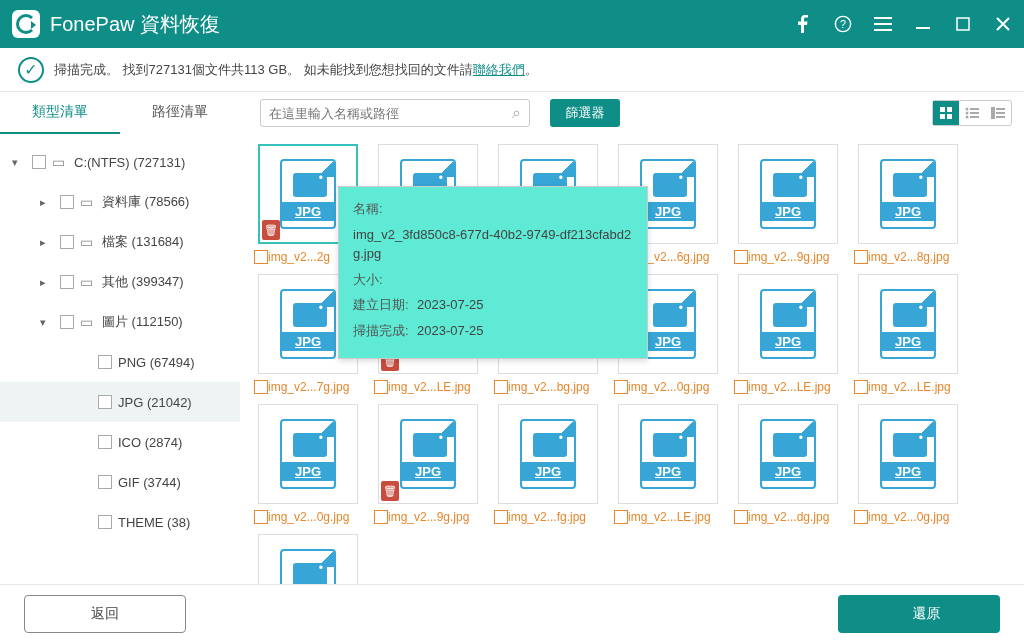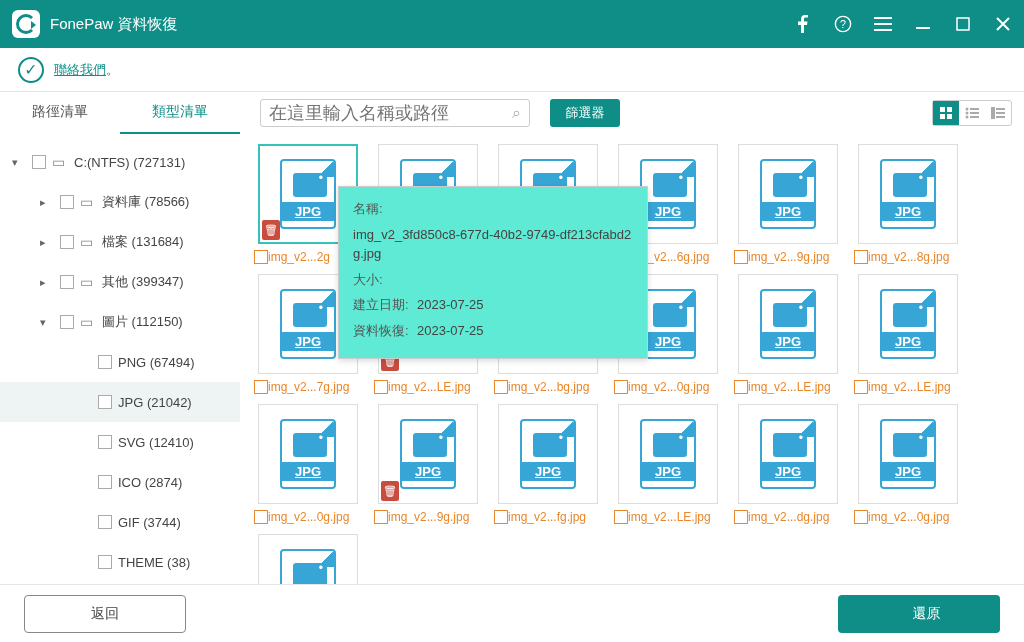--- a/index.html
+++ b/index.html
@@ -2,36 +2,36 @@
 <html><head>
 <meta charset="utf-8">
 <style>
 * { margin: 0; padding: 0; box-sizing: border-box; font-family: "Microsoft YaHei", Arial, sans-serif; }
 body { width: 1024px; height: 642px; background: #fff; overflow: hidden; }
 
 .titlebar { height: 48px; background: #0e8e87; display: flex; align-items: center; padding: 0 12px; color: #fff; }
 .logo { width: 28px; height: 28px; background: #fff; border-radius: 6px; display: flex; align-items: center; justify-content: center; color: #0e8e87; font-weight: bold; font-size: 20px; margin-right: 10px; position: relative; }
 .logo::before { content: ""; width: 14px; height: 14px; border: 3px solid #0e8e87; border-right-color: transparent; border-radius: 50%; position: absolute; }
 .logo::after { content: ""; position: absolute; right: 4px; top: 11px; border-left: 5px solid #0e8e87; border-top: 4px solid transparent; border-bottom: 4px solid transparent; }
-.title { font-size: 15px; }
+.title { font-size: 20px; }
 .title-spacer { flex: 1; }
 .title-icons { display: flex; gap: 22px; align-items: center; }
 .ticon { width: 18px; height: 18px; cursor: pointer; display: flex; align-items: center; justify-content: center; font-size: 18px; }
 
 .statusbar { height: 44px; display: flex; align-items: center; padding: 0 18px; border-bottom: 1px solid #e5e5e5; color: #444; font-size: 13px; }
 .status-check { width: 26px; height: 26px; border: 2px solid #0e8e87; border-radius: 50%; display: flex; align-items: center; justify-content: center; color: #0e8e87; font-size: 16px; margin-right: 10px; }
 .status-link { color: #0e8e87; text-decoration: underline; cursor: pointer; }
 
 .toolbar { height: 42px; display: flex; align-items: center; padding: 0 12px 0 0; }
 .tabs { display: flex; width: 240px; height: 100%; }
 .tab { flex: 1; display: flex; align-items: center; justify-content: center; font-size: 14px; color: #555; cursor: pointer; border-bottom: 2px solid transparent; }
 .tab.active { color: #0e8e87; border-bottom-color: #0e8e87; font-weight: 500; }
 .search-wrap { flex: 1; display: flex; align-items: center; padding-left: 20px; gap: 20px; }
 .search { width: 270px; height: 28px; border: 1px solid #ccc; border-radius: 3px; display: flex; align-items: center; padding: 0 8px; }
-.search input { flex: 1; border: none; outline: none; font-size: 18px; color: #888; }
+.search input { flex: 1; border: none; outline: none; font-size: 13px; color: #888; }
 .filter-btn { width: 70px; height: 28px; background: #0e8e87; color: #fff; border-radius: 3px; display: flex; align-items: center; justify-content: center; font-size: 13px; cursor: pointer; }
 .view-toggles { display: flex; gap: 0; border: 1px solid #ccc; border-radius: 3px; }
 .vt { width: 26px; height: 24px; display: flex; align-items: center; justify-content: center; cursor: pointer; color: #aaa; }
 .vt.active { background: #0e8e87; color: #fff; }
 
 .body { display: flex; height: calc(642px - 48px - 44px - 42px - 58px); }
 .sidebar { width: 240px; overflow-y: auto; padding-top: 8px; font-size: 13px; color: #444; }
 .tree-row { display: flex; align-items: center; height: 40px; padding-left: 12px; cursor: pointer; gap: 6px; }
 .tree-row.indent1 { padding-left: 40px; }
 .tree-row.indent3 { padding-left: 78px; text-align: right; }
@@ -101,28 +101,29 @@
     <div class="ticon">
         <svg width="14" height="14" viewBox="0 0 14 14">
           <path d="M1 1l12 12M13 1L1 13" stroke="#fff" stroke-width="2"></path>
         </svg>
       </div>
   </div>
 </div>
 
 <div class="statusbar">
   <div class="status-check">✓</div>
+  <span>掃描完成。 找到727131個文件共113 GB。 如未能找到您想找回的文件請</span>
   <span class="status-link">聯絡我們</span>
   <span>。</span>
 </div>
 
 <div class="toolbar">
   <div class="tabs">
+    <div class="tab active">類型清單</div>
     <div class="tab">路徑清單</div>
-    <div class="tab active">類型清單</div>
   </div>
   <div class="search-wrap">
     <div class="search">
       <input placeholder="在這里輸入名稱或路徑" style="">
       <span style="color:#aaa">⌕</span>
     </div>
     <div class="filter-btn">篩選器</div>
   </div>
   <div class="view-toggles">
     <div class="vt active">
@@ -192,25 +193,20 @@
         <span>PNG (67494)</span>
       </div>
       <div class="tree-row indent3 sel">
         <span class="chev"></span>
         <span class="cb"></span>
         <span>JPG (21042)</span>
       </div>
       <div class="tree-row indent3">
         <span class="chev"></span>
         <span class="cb"></span>
-        <span>SVG (12410)</span>
-      </div>
-      <div class="tree-row indent3">
-        <span class="chev"></span>
-        <span class="cb"></span>
         <span>ICO (2874)</span>
       </div>
       <div class="tree-row indent3">
         <span class="chev"></span>
         <span class="cb"></span>
         <span>GIF (3744)</span>
       </div>
       <div class="tree-row indent3">
         <span class="chev"></span>
         <span class="cb"></span>
@@ -226,21 +222,21 @@
           <div class="tt-val">img_v2_3fd850c8-677d-40b2-9749-df213cfabd2g.jpg</div>
         </div>
       <div class="tooltip-row">
           <div class="tt-label">大小:</div>
         </div>
       <div class="tooltip-row">
           <div class="tt-label">建立日期:</div>
           <div class="tt-val">2023-07-25</div>
         </div>
       <div class="tooltip-row">
-          <div class="tt-label">資料恢復:</div>
+          <div class="tt-label">掃描完成:</div>
           <div class="tt-val">2023-07-25</div>
         </div>
     </div>
   <div class="thumb sel">
         <div class="thumb-box">
           <div class="file-ic">
             <div class="file-body">
               <div class="file-fold"></div>
               <div class="file-pic"></div>
               <div class="file-ext">JPG</div>

